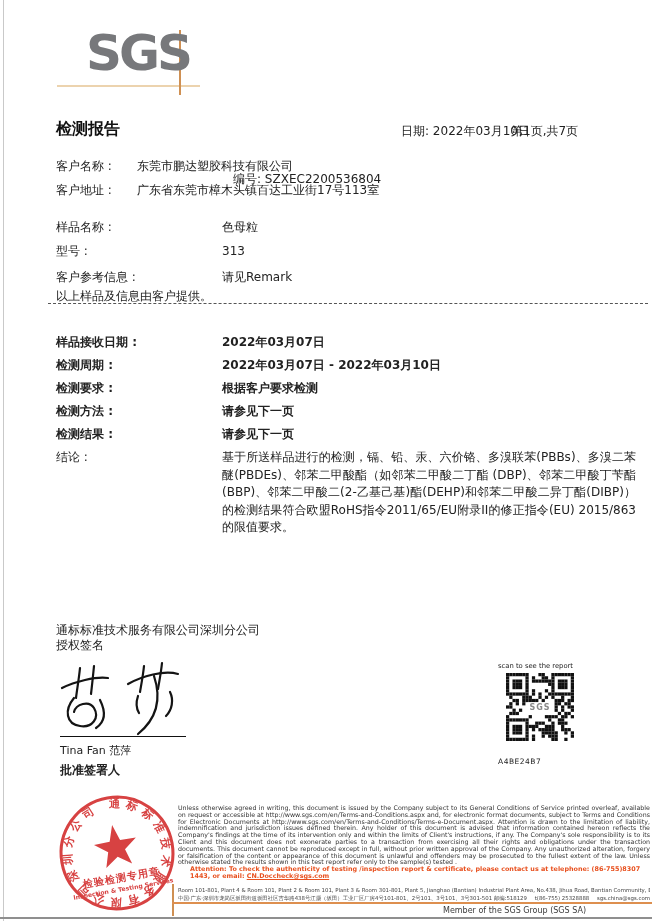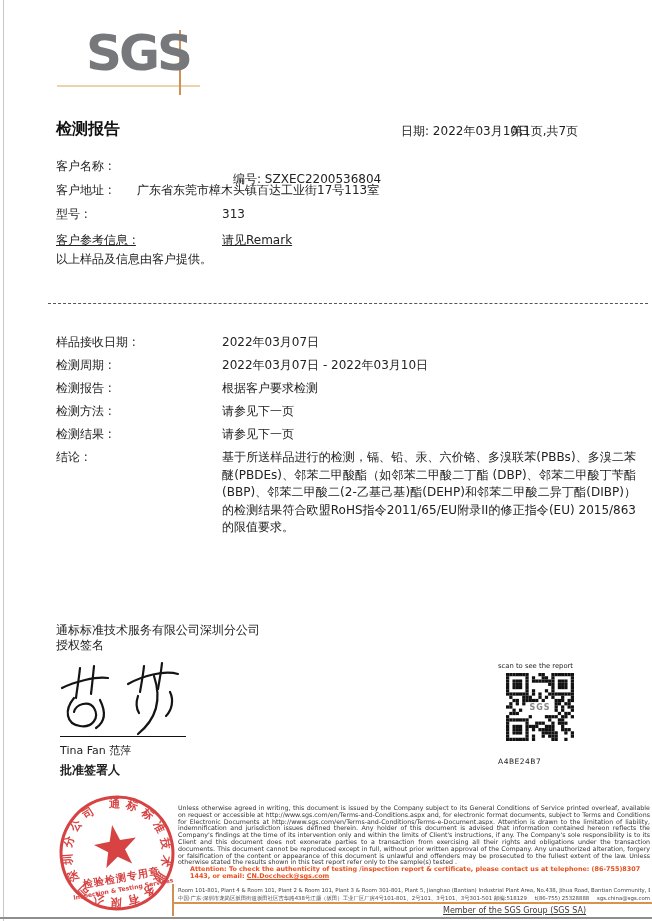--- a/index.html
+++ b/index.html
@@ -22,21 +22,21 @@
   .doc-title{position:absolute;left:56px;top:0;font-size:16px;font-weight:bold;color:#111;}
   .report-no{position:absolute;left:233px;top:12px;font-size:12px;margin-top:40px;}
   .report-date{position:absolute;left:401px;top:4px;font-size:12px;}
   .page-no{position:absolute;left:511px;top:4px;font-size:12px;}
 
   
   .customer-block{position:absolute;left:56px;top:158px;width:580px;}
   .info-row{display:flex;height:17px;font-size:12px;line-height:17px;}
   .lbl-sm{width:81px;flex:none;}
   .lbl-lg{width:166px;flex:none;}
-  .mt7{margin-top:7px;align-items:flex-end;} .mt9{margin-top:9px;text-decoration:underline;} .mt20{margin-top:20px;} .mt6{margin-top:6px;}
+  .mt7{margin-top:7px;align-items:flex-end;} .mt9{margin-top:9px;} .mt20{margin-top:20px;} .mt6{margin-top:6px;font-weight:bold;}
   .provided-note{font-size:12px;height:17px;line-height:17px;margin-top:2px;}
 
   .dashed-sep{position:absolute;left:48px;top:303px;width:600px;border-top:1px dashed #555;}
 
   .job-block{position:absolute;left:56px;top:328px;width:580px;}
   .conclusion-row{display:flex;font-size:12px;margin-top:6px;}
   .conclusion-text{width:414px;line-height:17.5px;text-align:justify;}
 
   
   .sig-block{position:absolute;left:56px;top:623px;width:330px;font-size:12px;line-height:15px;}
@@ -56,21 +56,21 @@
   .stamp{position:absolute;left:56px;top:792px;transform:rotate(-10deg);opacity:0.88;z-index:3;}
   .footer-company{position:absolute;left:58px;top:924px;font-size:10px;color:#6f7070;line-height:9px;z-index:1;margin-top:31px;}
   .disclaimer{position:absolute;left:178px;top:805px;width:472px;font-size:6.3px;line-height:6.8px;color:#333;text-align:justify;z-index:2;}
   .attention{position:absolute;left:190px;top:866px;width:472px;font-size:6.4px;line-height:7px;color:#e8501e;font-weight:bold;z-index:2;}
   .attention .email{text-decoration:underline;}
   .addr-divider{position:absolute;left:172px;top:884px;width:2px;height:32px;background:#cf9053;}
   .addr-block{position:absolute;left:178px;top:886px;width:472px;font-size:5.4px;color:#444;z-index:2;}
   .addr-line{display:flex;justify-content:space-between;gap:4px;height:8px;line-height:8px;white-space:nowrap;overflow:hidden;}
   .addr-right{flex:none;}
   .footer-orange-line{position:absolute;left:172px;top:902px;width:480px;height:2px;background:#dd8f4f;}
-  .member-line{position:absolute;left:300px;top:906px;width:286px;text-align:right;font-size:8px;color:#3a3a3a;text-decoration:underline;}
+  .member-line{position:absolute;left:300px;top:906px;width:286px;text-align:right;font-size:8px;color:#3a3a3a;}
 </style>
 </head>
 <body>
 
 <div class="sheet">
   <div class="edge-left"></div>
   <div class="edge-bottom"></div>
 
   <div class="logo-wrap">
     <div class="logo-hline"></div>
@@ -81,24 +81,29 @@
   <div class="title-row">
     <span class="doc-title">检测报告</span>
     <span class="report-no">编号: SZXEC2200536804</span>
     <span class="report-date">日期: 2022年03月10日</span>
     <span class="page-no">第1页,共7页</span>
   </div>
 
   <div class="customer-block">
     <div class="info-row">
       <span class="lbl-sm">客户名称 :</span>
+      <span>东莞市鹏达塑胶科技有限公司</span>
     </div>
     <div class="info-row mt7">
       <span class="lbl-sm">客户地址 :</span>
       <span>广东省东莞市樟木头镇百达工业街17号113室</span>
+    </div>
+    <div class="info-row mt20">
+      <span class="lbl-lg">样品名称 :</span>
+      <span>色母粒</span>
     </div>
     <div class="info-row mt7">
       <span class="lbl-lg">型号 :</span>
       <span>313</span>
     </div>
     <div class="info-row mt9">
       <span class="lbl-lg">客户参考信息 :</span>
       <span>请见Remark</span>
     </div>
     <div class="provided-note">以上样品及信息由客户提供。</div>
@@ -109,21 +114,21 @@
   <div class="job-block">
     <div class="info-row mt6">
       <span class="lbl-lg">样品接收日期 :</span>
       <span>2022年03月07日</span>
     </div>
     <div class="info-row mt6">
       <span class="lbl-lg">检测周期 :</span>
       <span>2022年03月07日 - 2022年03月10日</span>
     </div>
     <div class="info-row mt6">
-      <span class="lbl-lg">检测报告 :</span>
+      <span class="lbl-lg">检测要求 :</span>
       <span>根据客户要求检测</span>
     </div>
     <div class="info-row mt6">
       <span class="lbl-lg">检测方法 :</span>
       <span>请参见下一页</span>
     </div>
     <div class="info-row mt6">
       <span class="lbl-lg">检测结果 :</span>
       <span>请参见下一页</span>
     </div>

